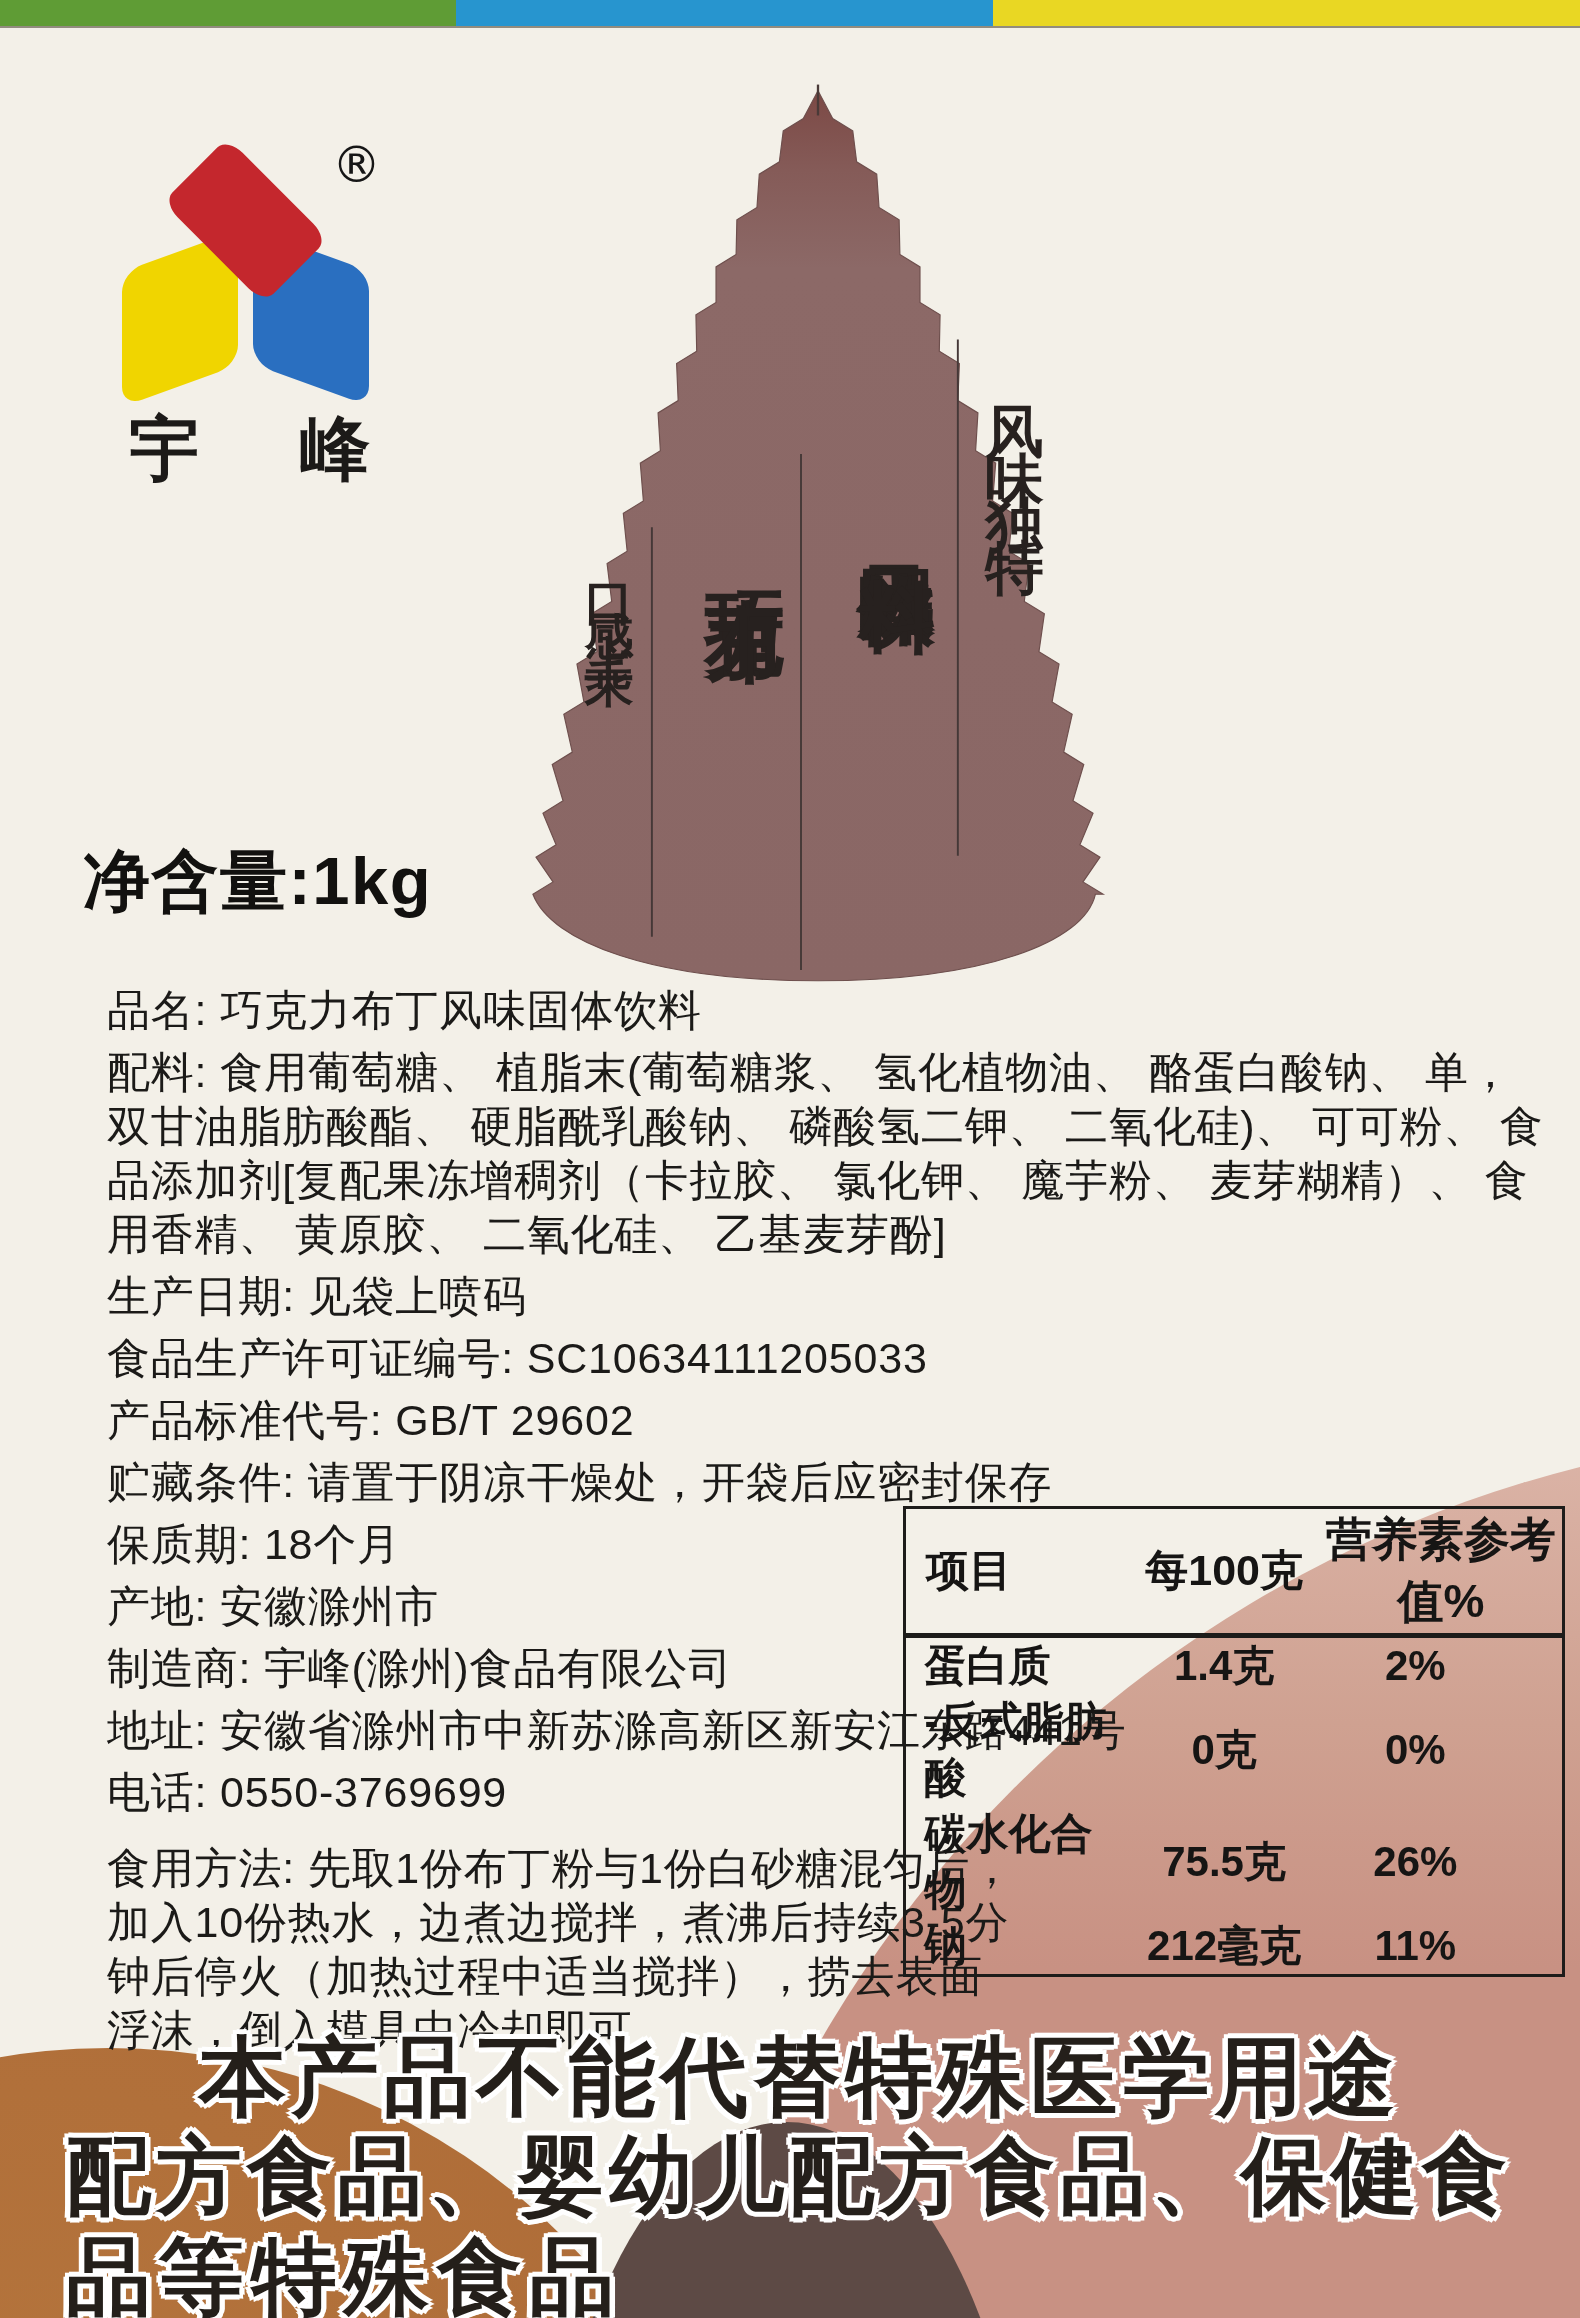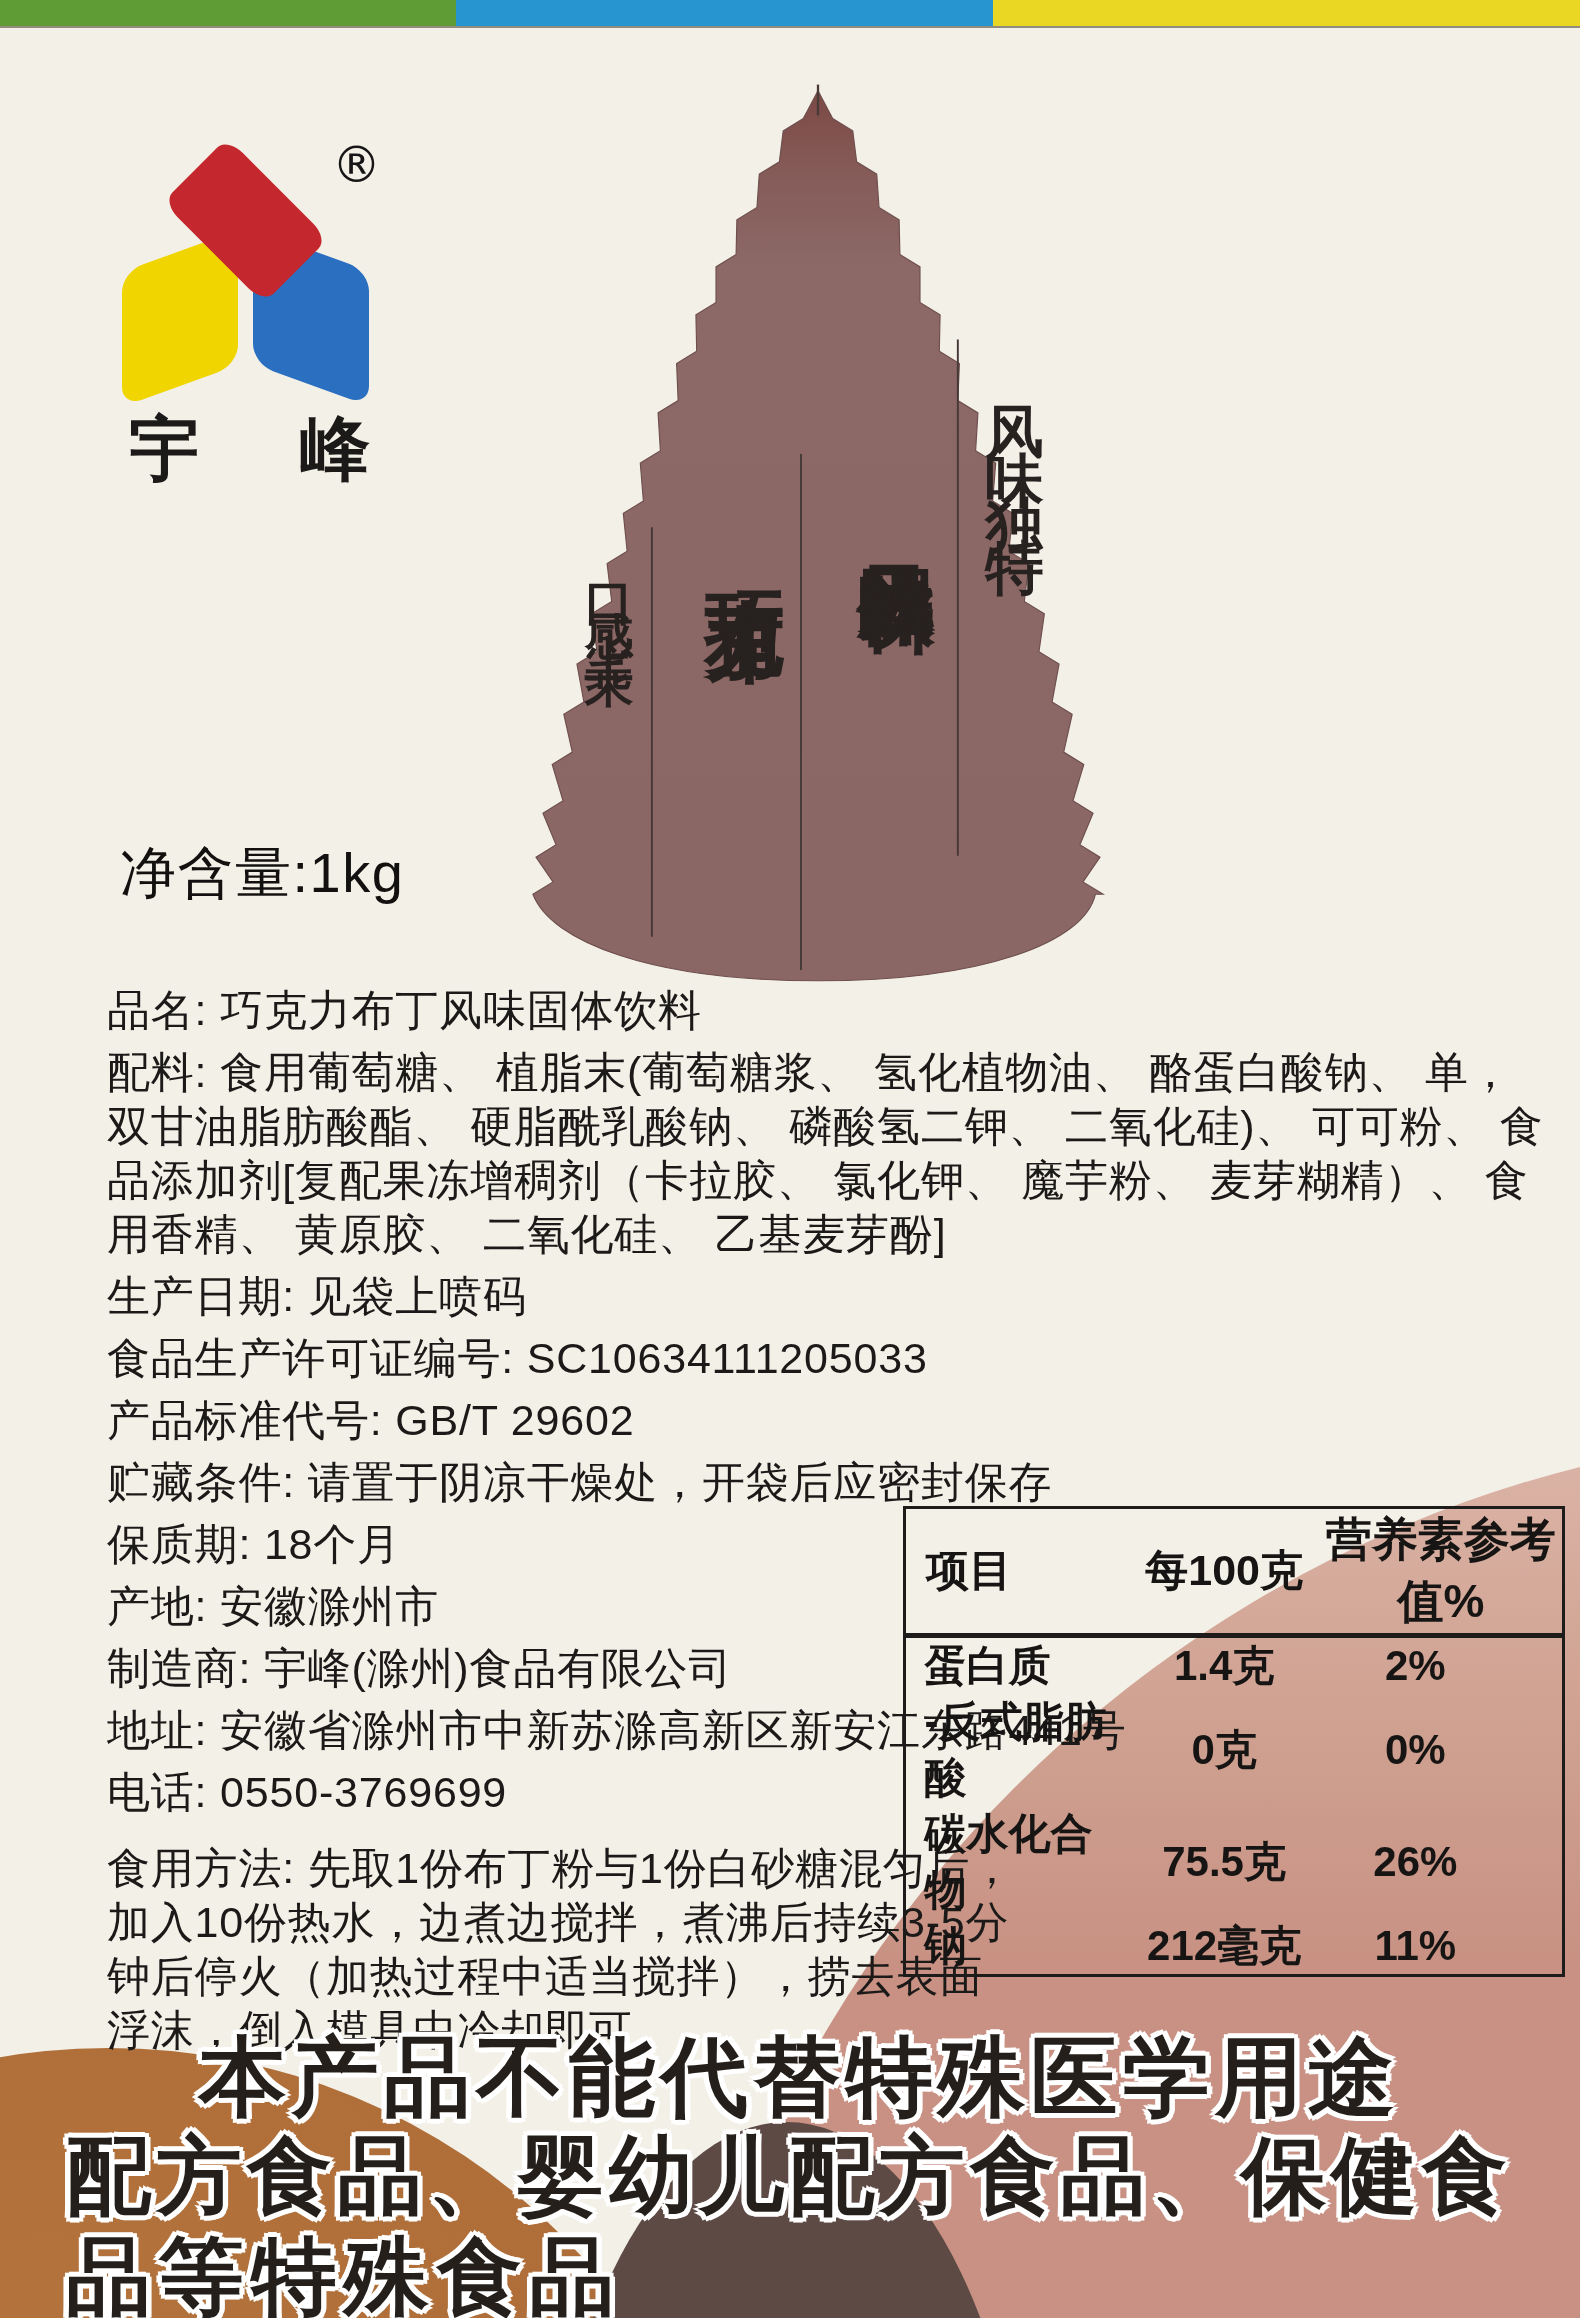--- a/index.html
+++ b/index.html
@@ -40,22 +40,22 @@
   
   .leaf-svg{position:absolute;left:536px;top:83px;width:564px;height:904px;overflow:visible;z-index:4;}
   .leaf-col{position:absolute;writing-mode:vertical-rl;text-orientation:upright;color:#27211f;
             font-family:"DejaVu Serif","Liberation Serif",serif;font-weight:600;z-index:5;white-space:nowrap;}
   .col-taste  {left:577px; top:549px;font-size:49px; letter-spacing:23px;}
   .col-choco  {left:692px; top:529px;font-size:80px;letter-spacing:4.6px; font-weight:700;}
   .col-drink  {left:846px;top:504px;font-size:77px; letter-spacing:2.3px; font-weight:700;}
   .col-flavor {left:976px;top:360px;font-size:58px; letter-spacing:44px;}
 
   
-  .net{position:absolute;left:83px;top:836px;z-index:5;font-size:56px;font-weight:400;
-       color:#12110f;letter-spacing:1.5px;margin-left:37px;}
+  .net{position:absolute;left:83px;top:836px;z-index:5;font-size:67px;font-weight:700;
+       color:#12110f;letter-spacing:1.5px;}
 
   
   .info{position:absolute;left:99px;top:975px;width:1465px;z-index:5;color:#1b1a18;
         font-size:43px;line-height:54px;font-weight:500;letter-spacing:0.8px;word-break:break-all;}
   .info p{margin:8px;}
   .info .narrow{max-width:1051px;}
   .info .usage {max-width:912px;margin-top:21.6px;}
 
   
   .nutrition{position:absolute;left:903px;top:1506px;width:649px;z-index:5;color:#161514;}

